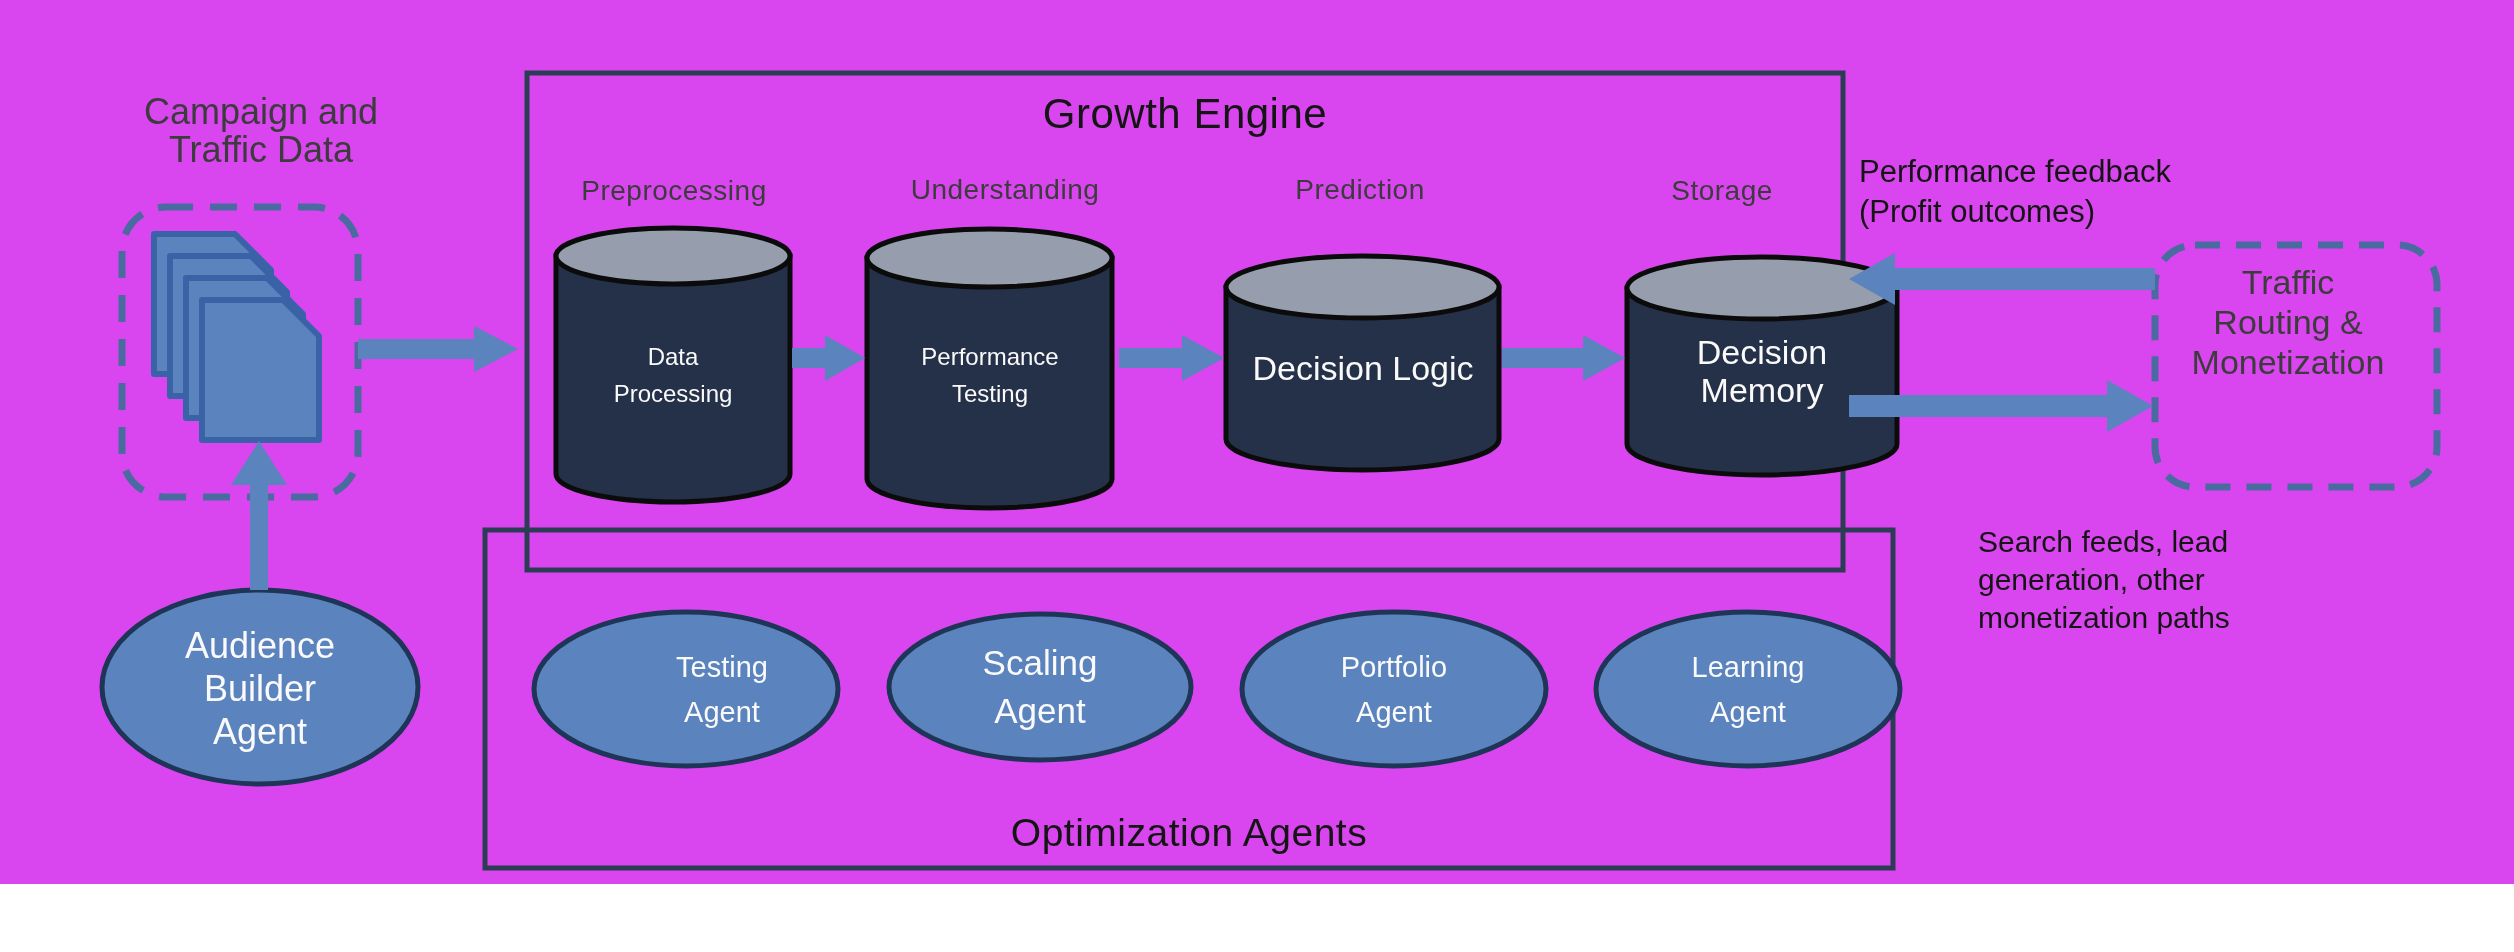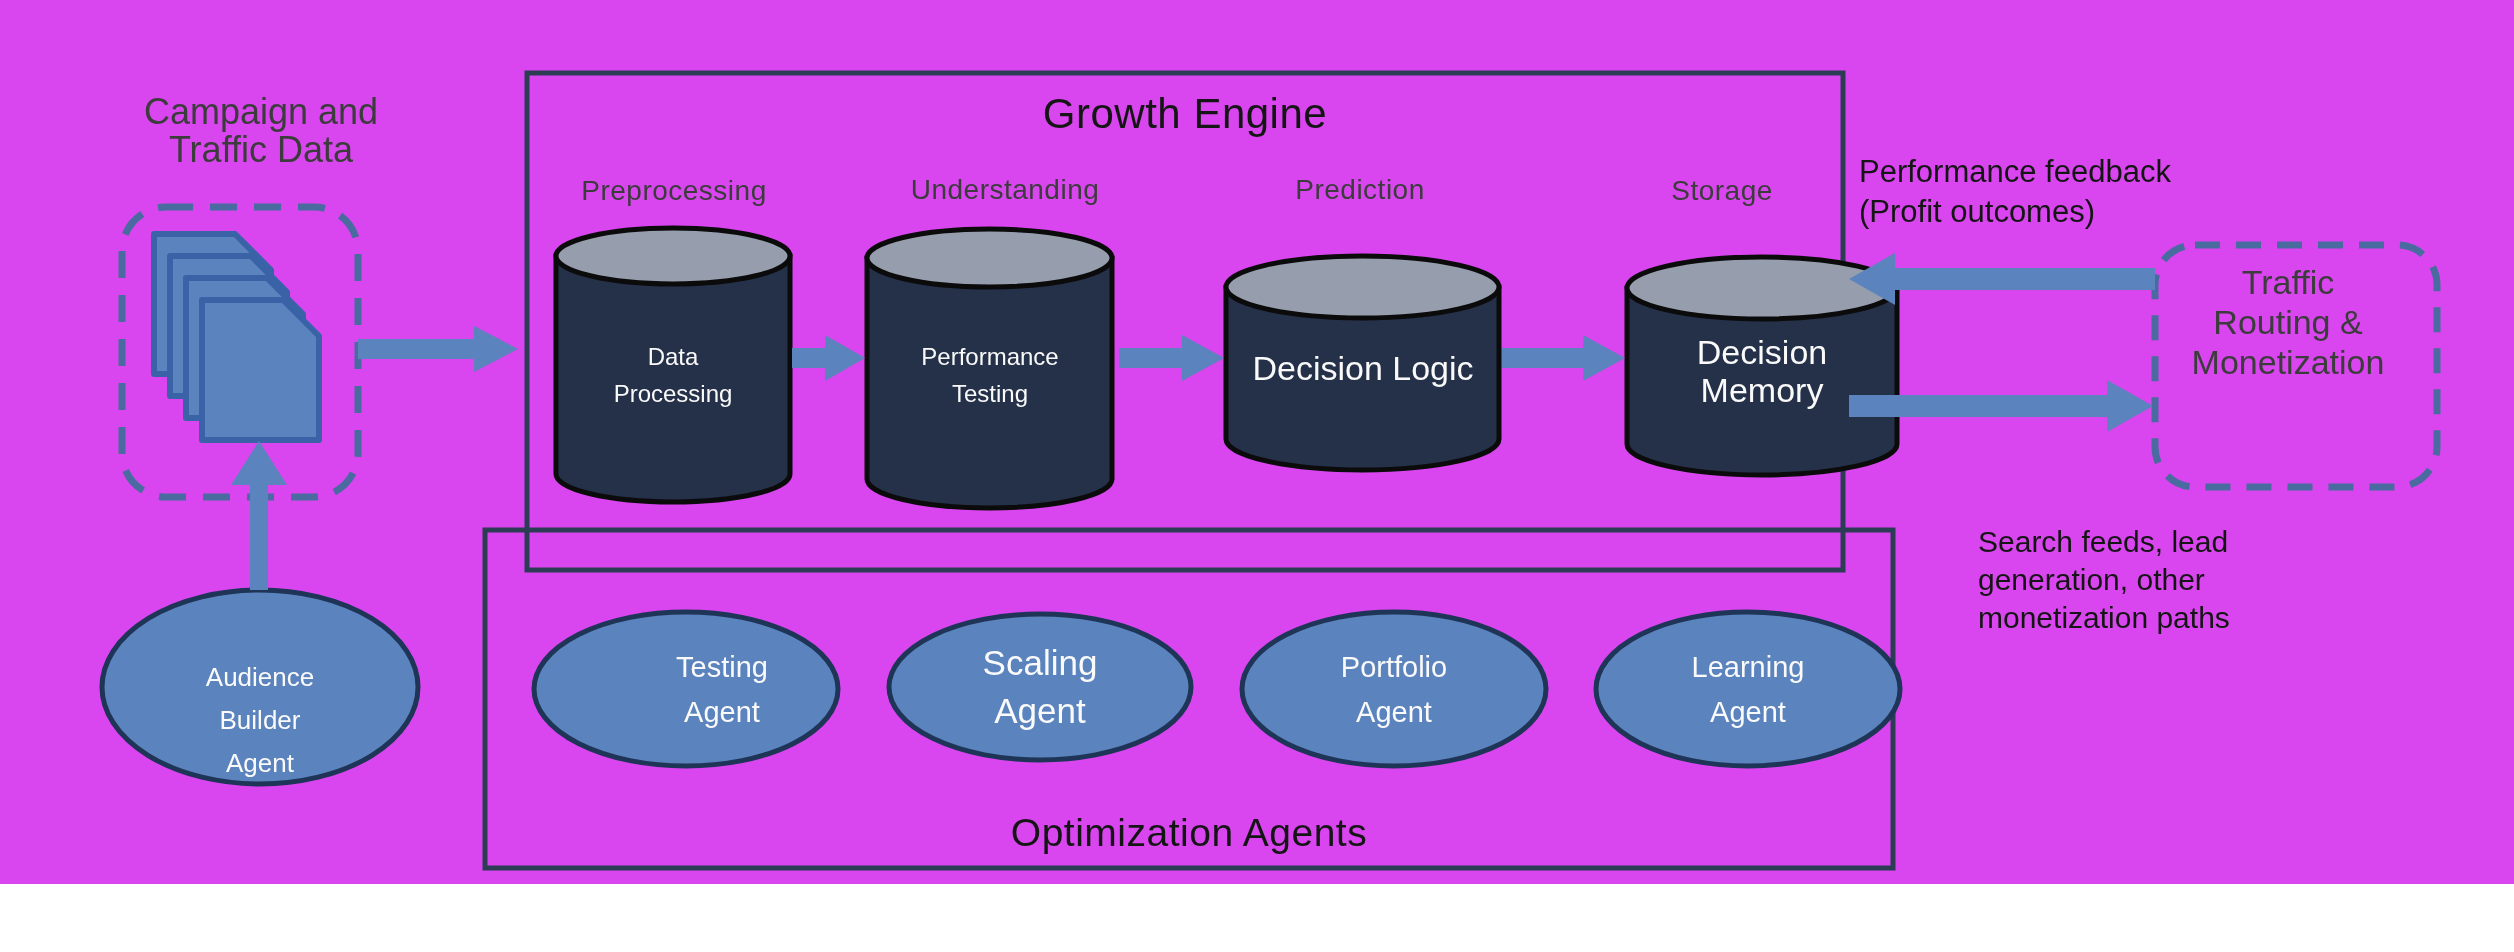--- a/index.html
+++ b/index.html
@@ -120,21 +120,21 @@
   </div>
   <div class="lbl center cyl-lbl wide" style="left:1363px;top:368px;">
     <div>Decision Logic</div>
     <div></div>
   </div>
   <div class="lbl center cyl-lbl wide" style="left:1762px;top:371px;">
     <div>Decision</div>
     <div>Memory</div>
   </div>
 
-  <div class="lbl center node-lbl" style="left:260px;top:688px;line-height:43px;font-size:26px;margin-top:32px;">
+  <div class="lbl center node-lbl" style="left:260px;top:688px;line-height:43px;font-size:36px;">
     <div>Audience</div>
     <div>Builder</div>
     <div>Agent</div>
   </div>
 
   <div class="lbl center node-lbl" style="left:686px;top:690px;margin-left:36px;">
     <div>Testing</div>
     <div>Agent</div>
   </div>
   <div class="lbl center node-lbl big" style="left:1040px;top:687px;">

